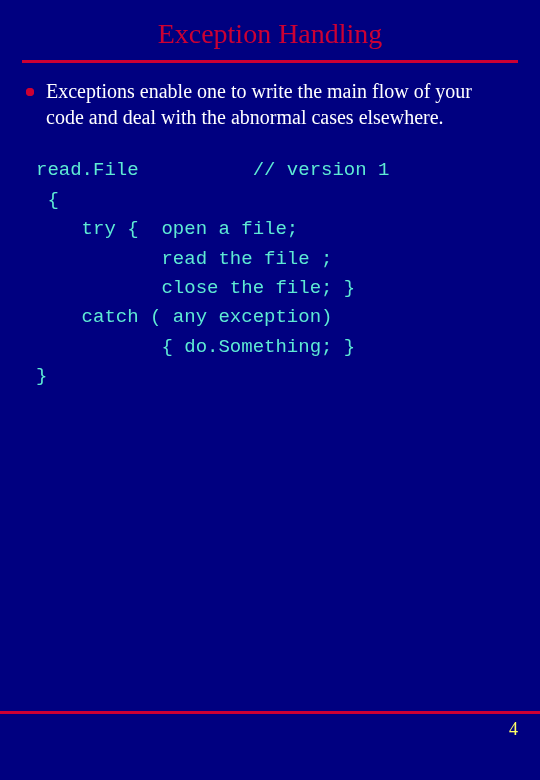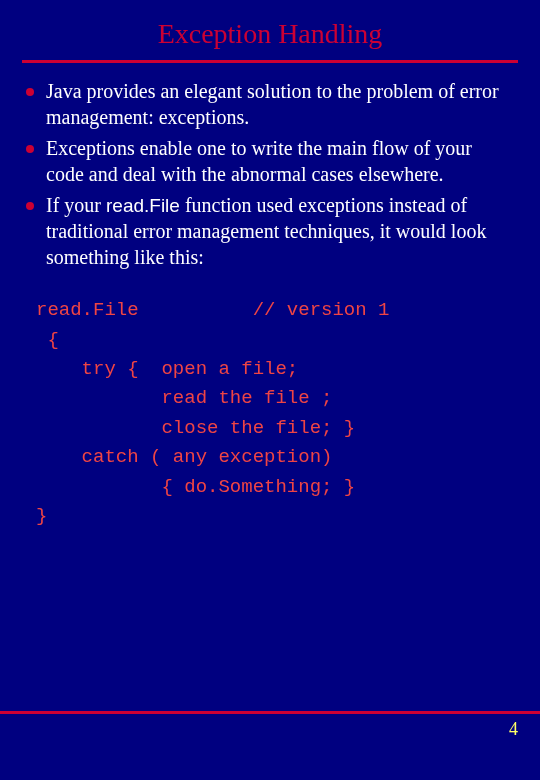--- a/index.html
+++ b/index.html
@@ -51,21 +51,21 @@
     background: #cc0033;
     border-radius: 50%;
   }
   .inline-sans {
     font-family: Arial, Helvetica, sans-serif;
     font-size: 19px;
   }
   .code {
     font-family: "Courier New", Courier, monospace;
     font-size: 19px;
-    color: #ef4444;
+    color: #5eead4;
     white-space: pre;
     line-height: 1.55;
     margin-top: 26px;
     margin-left: 14px;
   }
   .footer-line {
     position: absolute;
     left: 0;
     right: 0;
     bottom: 34px;
@@ -85,29 +85,24 @@
 <body>
 
 <div class="slide">
 
   <div class="title">Exception Handling</div>
   <div class="divider"></div>
 
   <ul class="bullets">
     <li>
       <span class="dot"></span>
-      <span>Java provides an elegant solution to the problem of error management: exceptions.</span>
     </li>
     <li>
       <span class="dot"></span>
       <span>Exceptions enable one to write the main flow of your code and deal with the abnormal cases elsewhere.</span>
-    </li>
-    <li>
-      <span class="dot"></span>
-      <span>If your </span><span class="inline-sans">read.File</span><span> function used exceptions instead of traditional error management techniques, it would look something like this:</span>
     </li>
   </ul>
 
   <div class="code"><span>read.File          // version 1</span>
 <span> {</span>
 <span>    try {  open a file;</span>
 <span>           read the file ;</span>
 <span>           close the file; }</span>
 <span>    catch ( any exception)</span>
 <span>           { do.Something; }</span>

